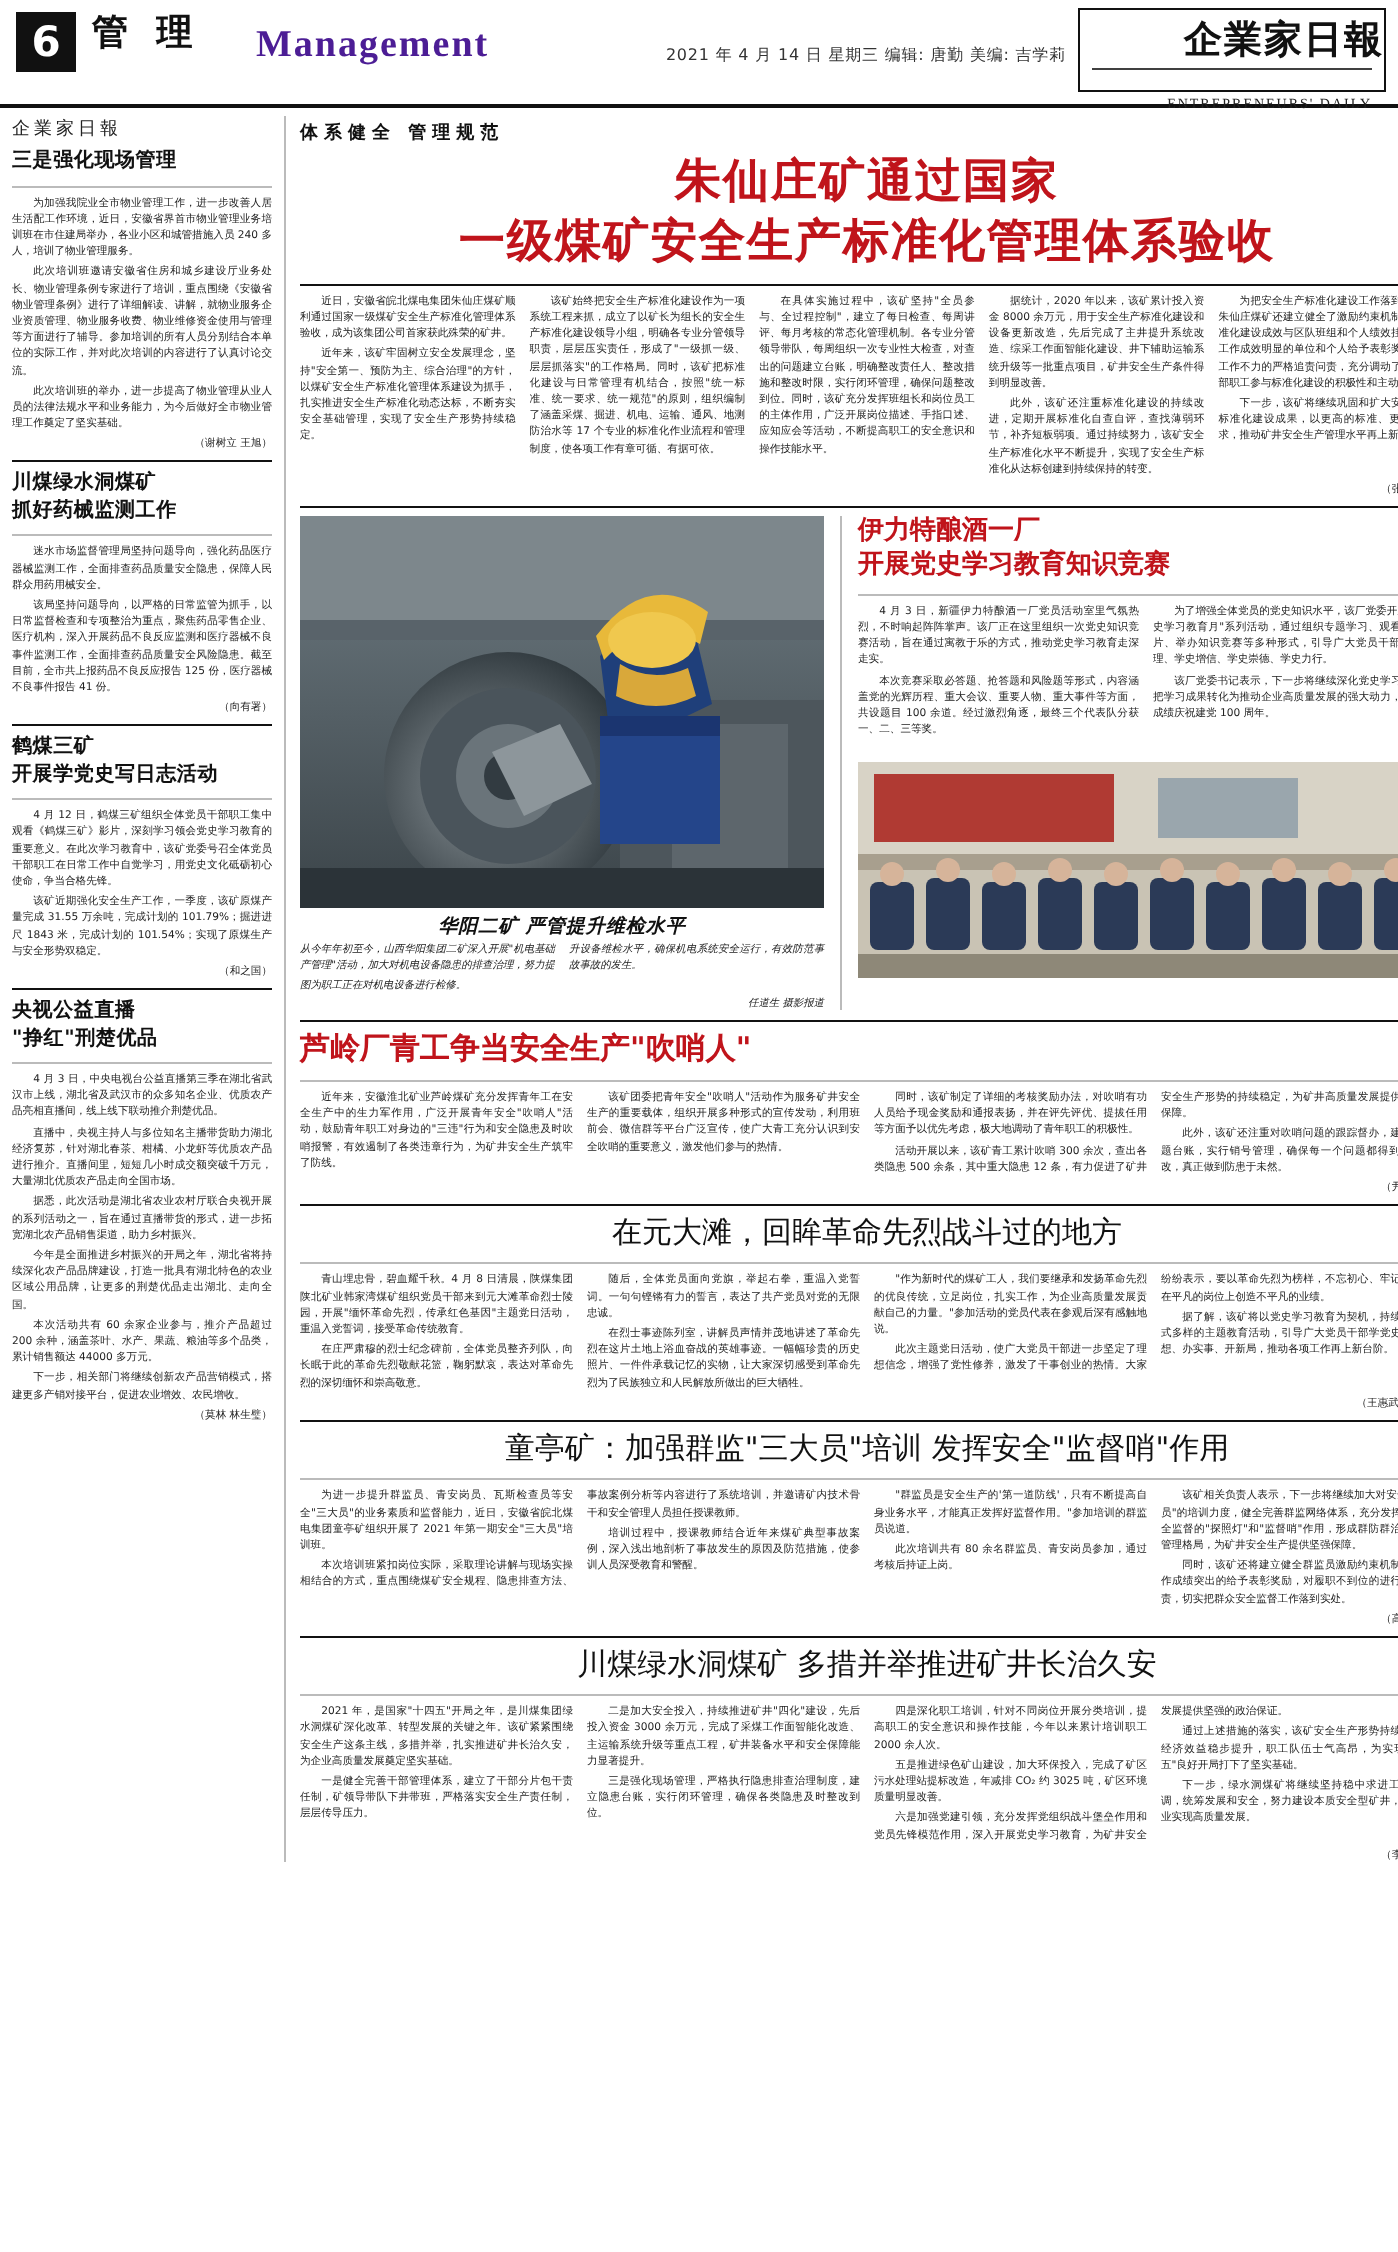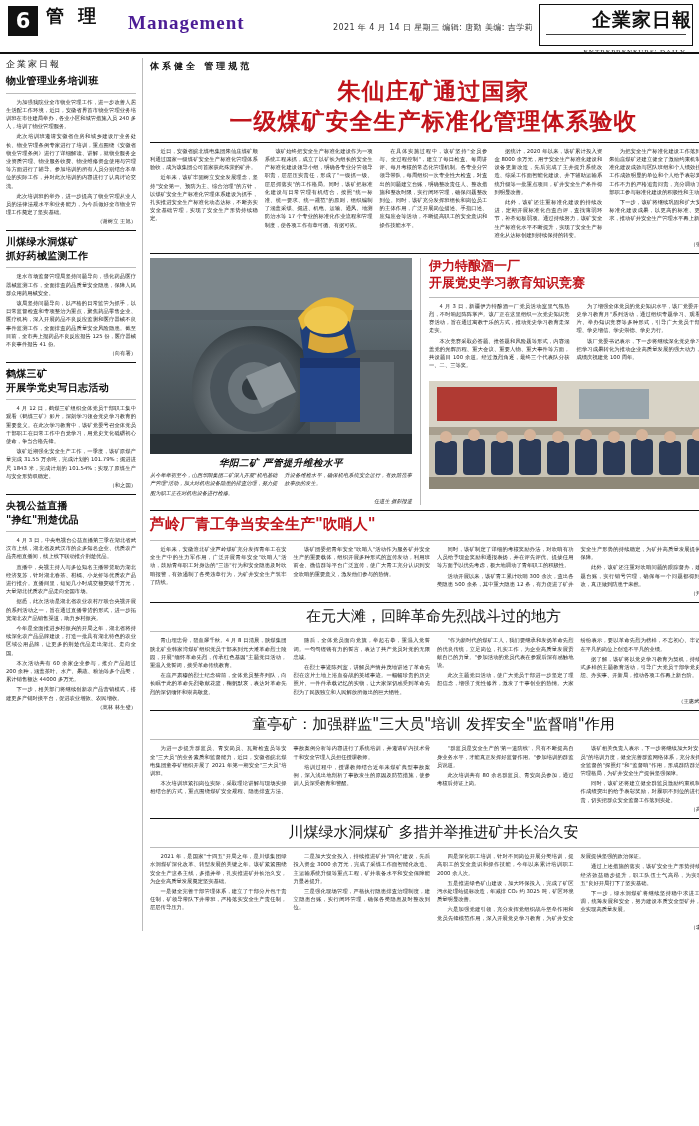--- a/index.html
+++ b/index.html
@@ -72,21 +72,21 @@
       <div class="en">ENTREPRENEURS' DAILY</div>
     </div>
   </div>
 
   <div class="cols">
 
     <div class="colL">
 
       <div>
         <div class="kicker">企業家日報</div>
-        <div class="smallhead">物业管理业务培训班</div>
+        <div class="smallhead">三是强化现场管理</div>
         <div class="rule-thin"></div>
         <div class="body">
             <p>为加强我院业全市物业管理工作，进一步改善人居生活配工作环境，近日，安徽省界首市物业管理业务培训班在市住建局举办，各业小区和城管措施入员 240 多人，培训了物业管理服务。</p>
             <p>此次培训班邀请安徽省住房和城乡建设厅业务处长、物业管理条例专家进行了培训，重点围绕《安徽省物业管理条例》进行了详细解读、讲解，就物业服务企业资质管理、物业服务收费、物业维修资金使用与管理等方面进行了辅导。参加培训的所有人员分别结合本单位的实际工作，并对此次培训的内容进行了认真讨论交流。</p>
             <p>此次培训班的举办，进一步提高了物业管理从业人员的法律法规水平和业务能力，为今后做好全市物业管理工作奠定了坚实基础。</p>
           </div>
         <div class="byline">（谢树立  王旭）</div>
       </div>
 
       <div class="rule"></div>

